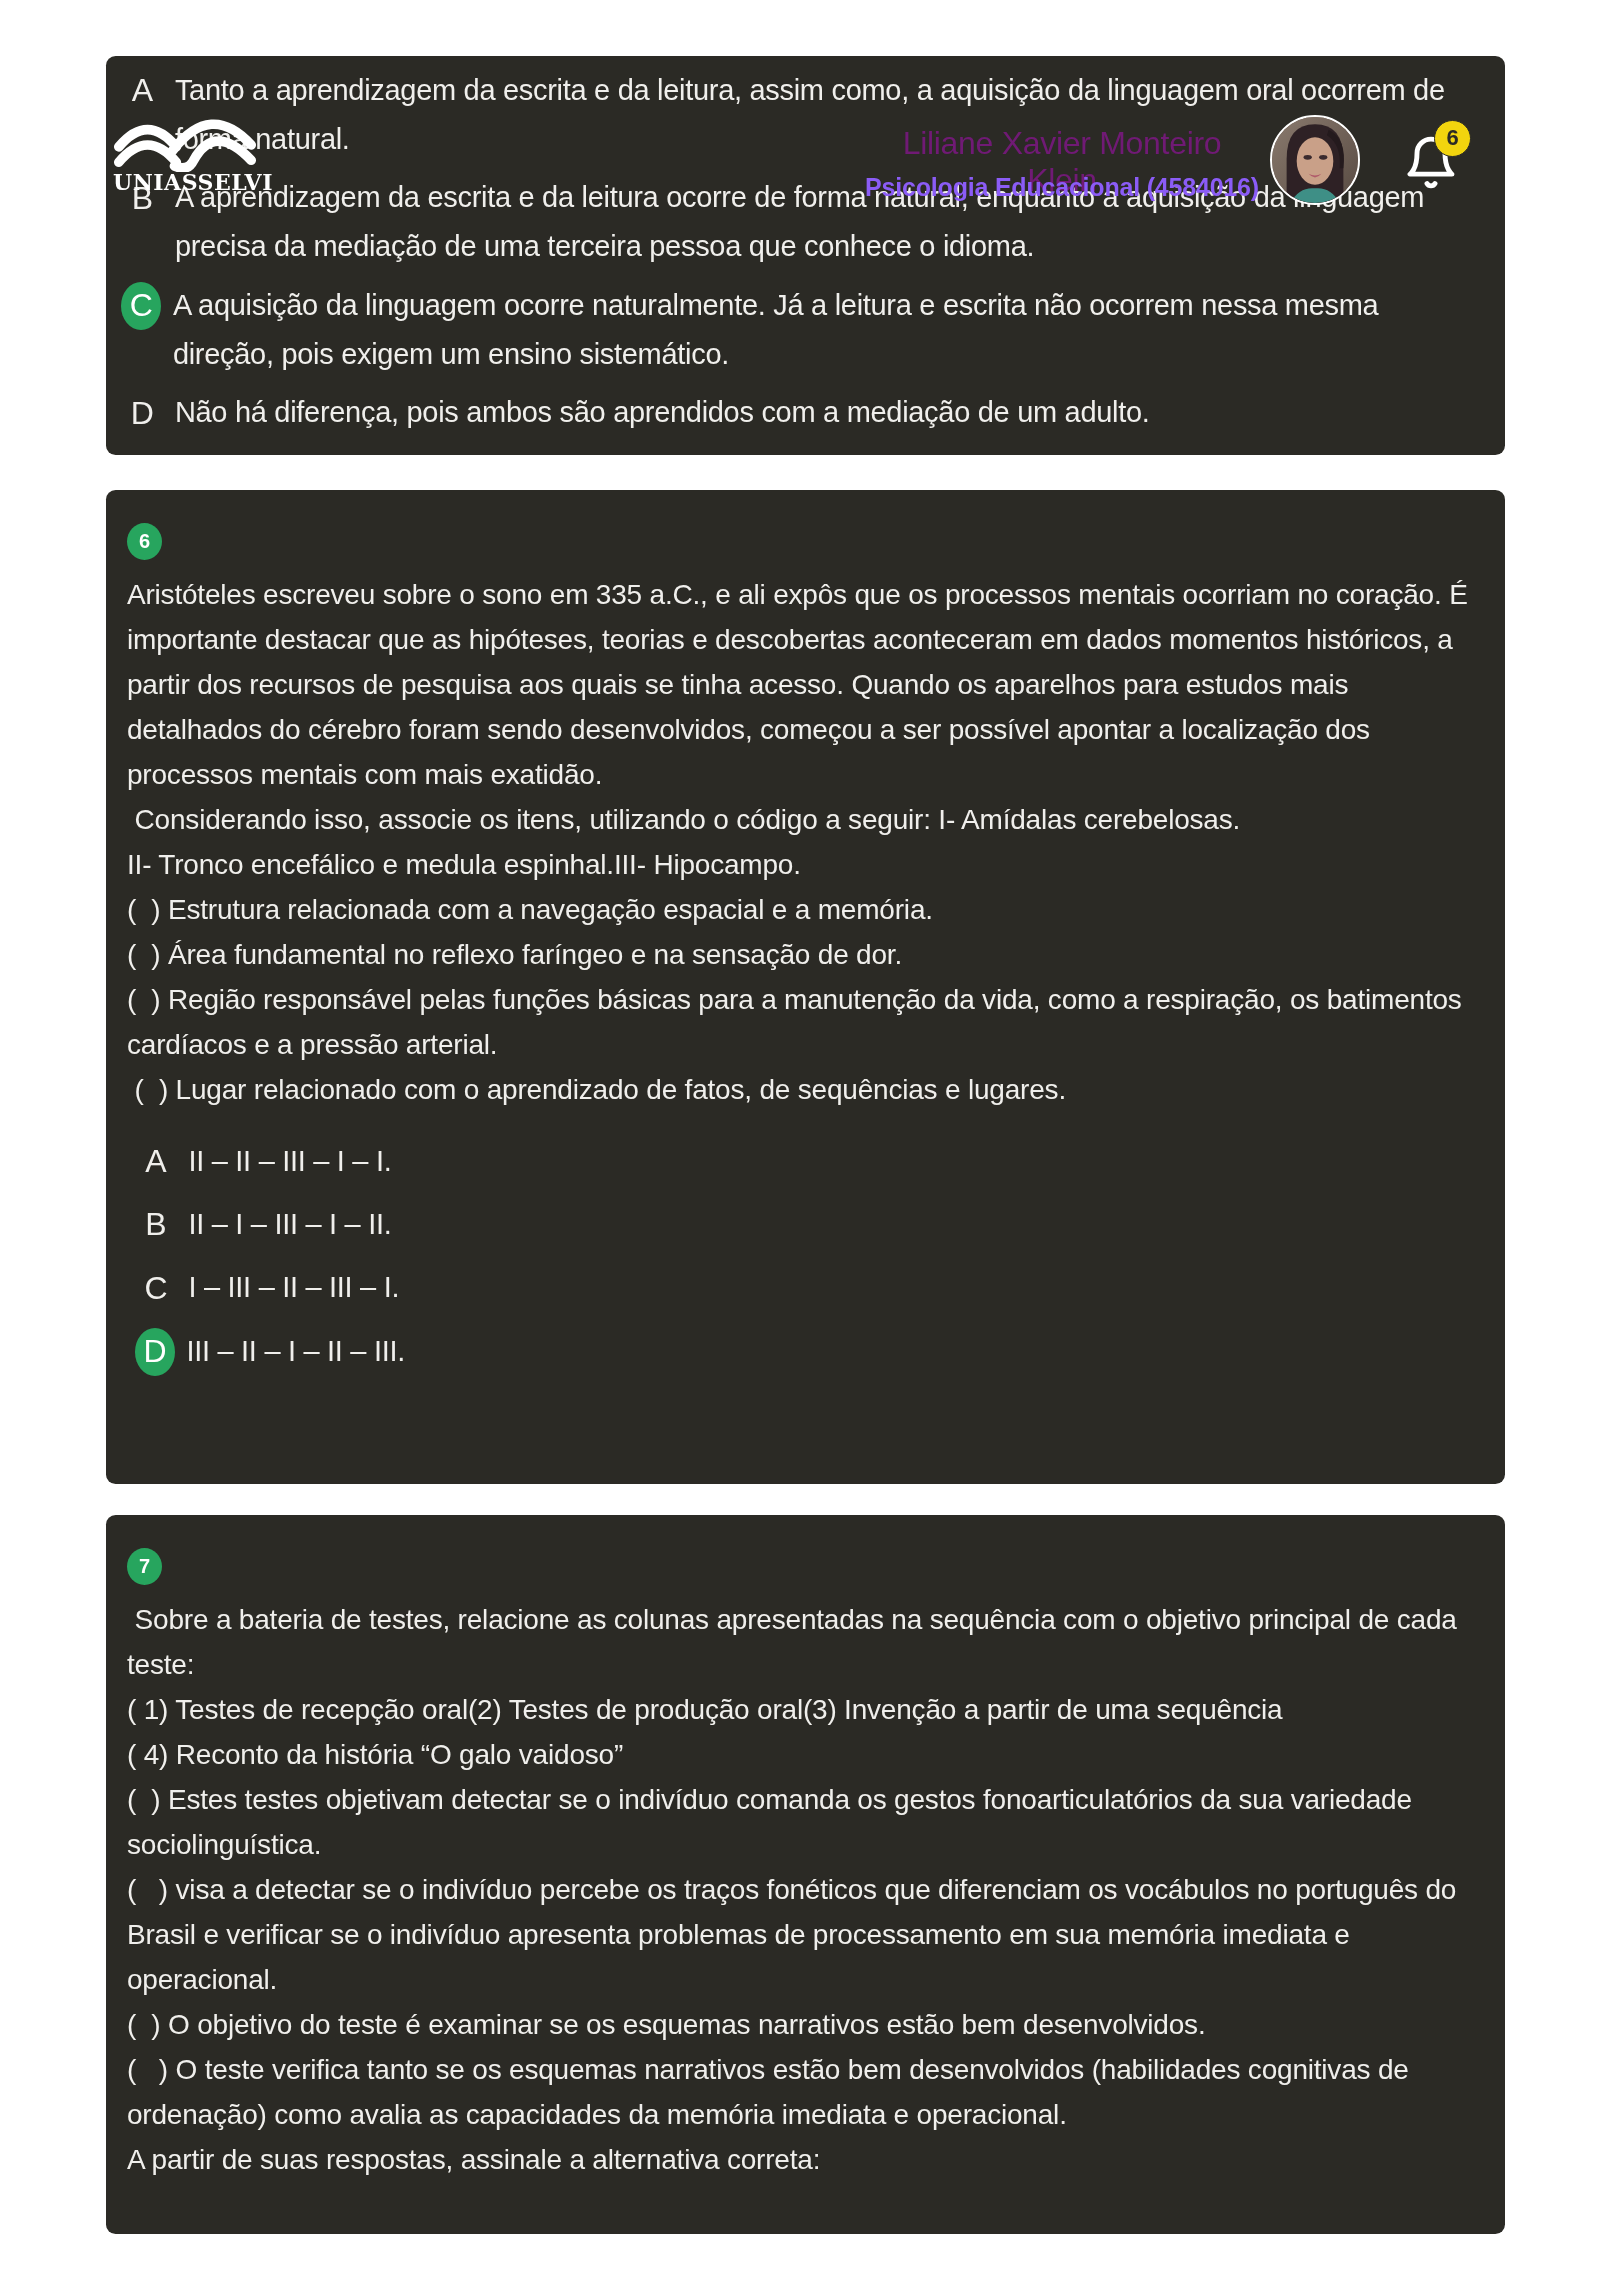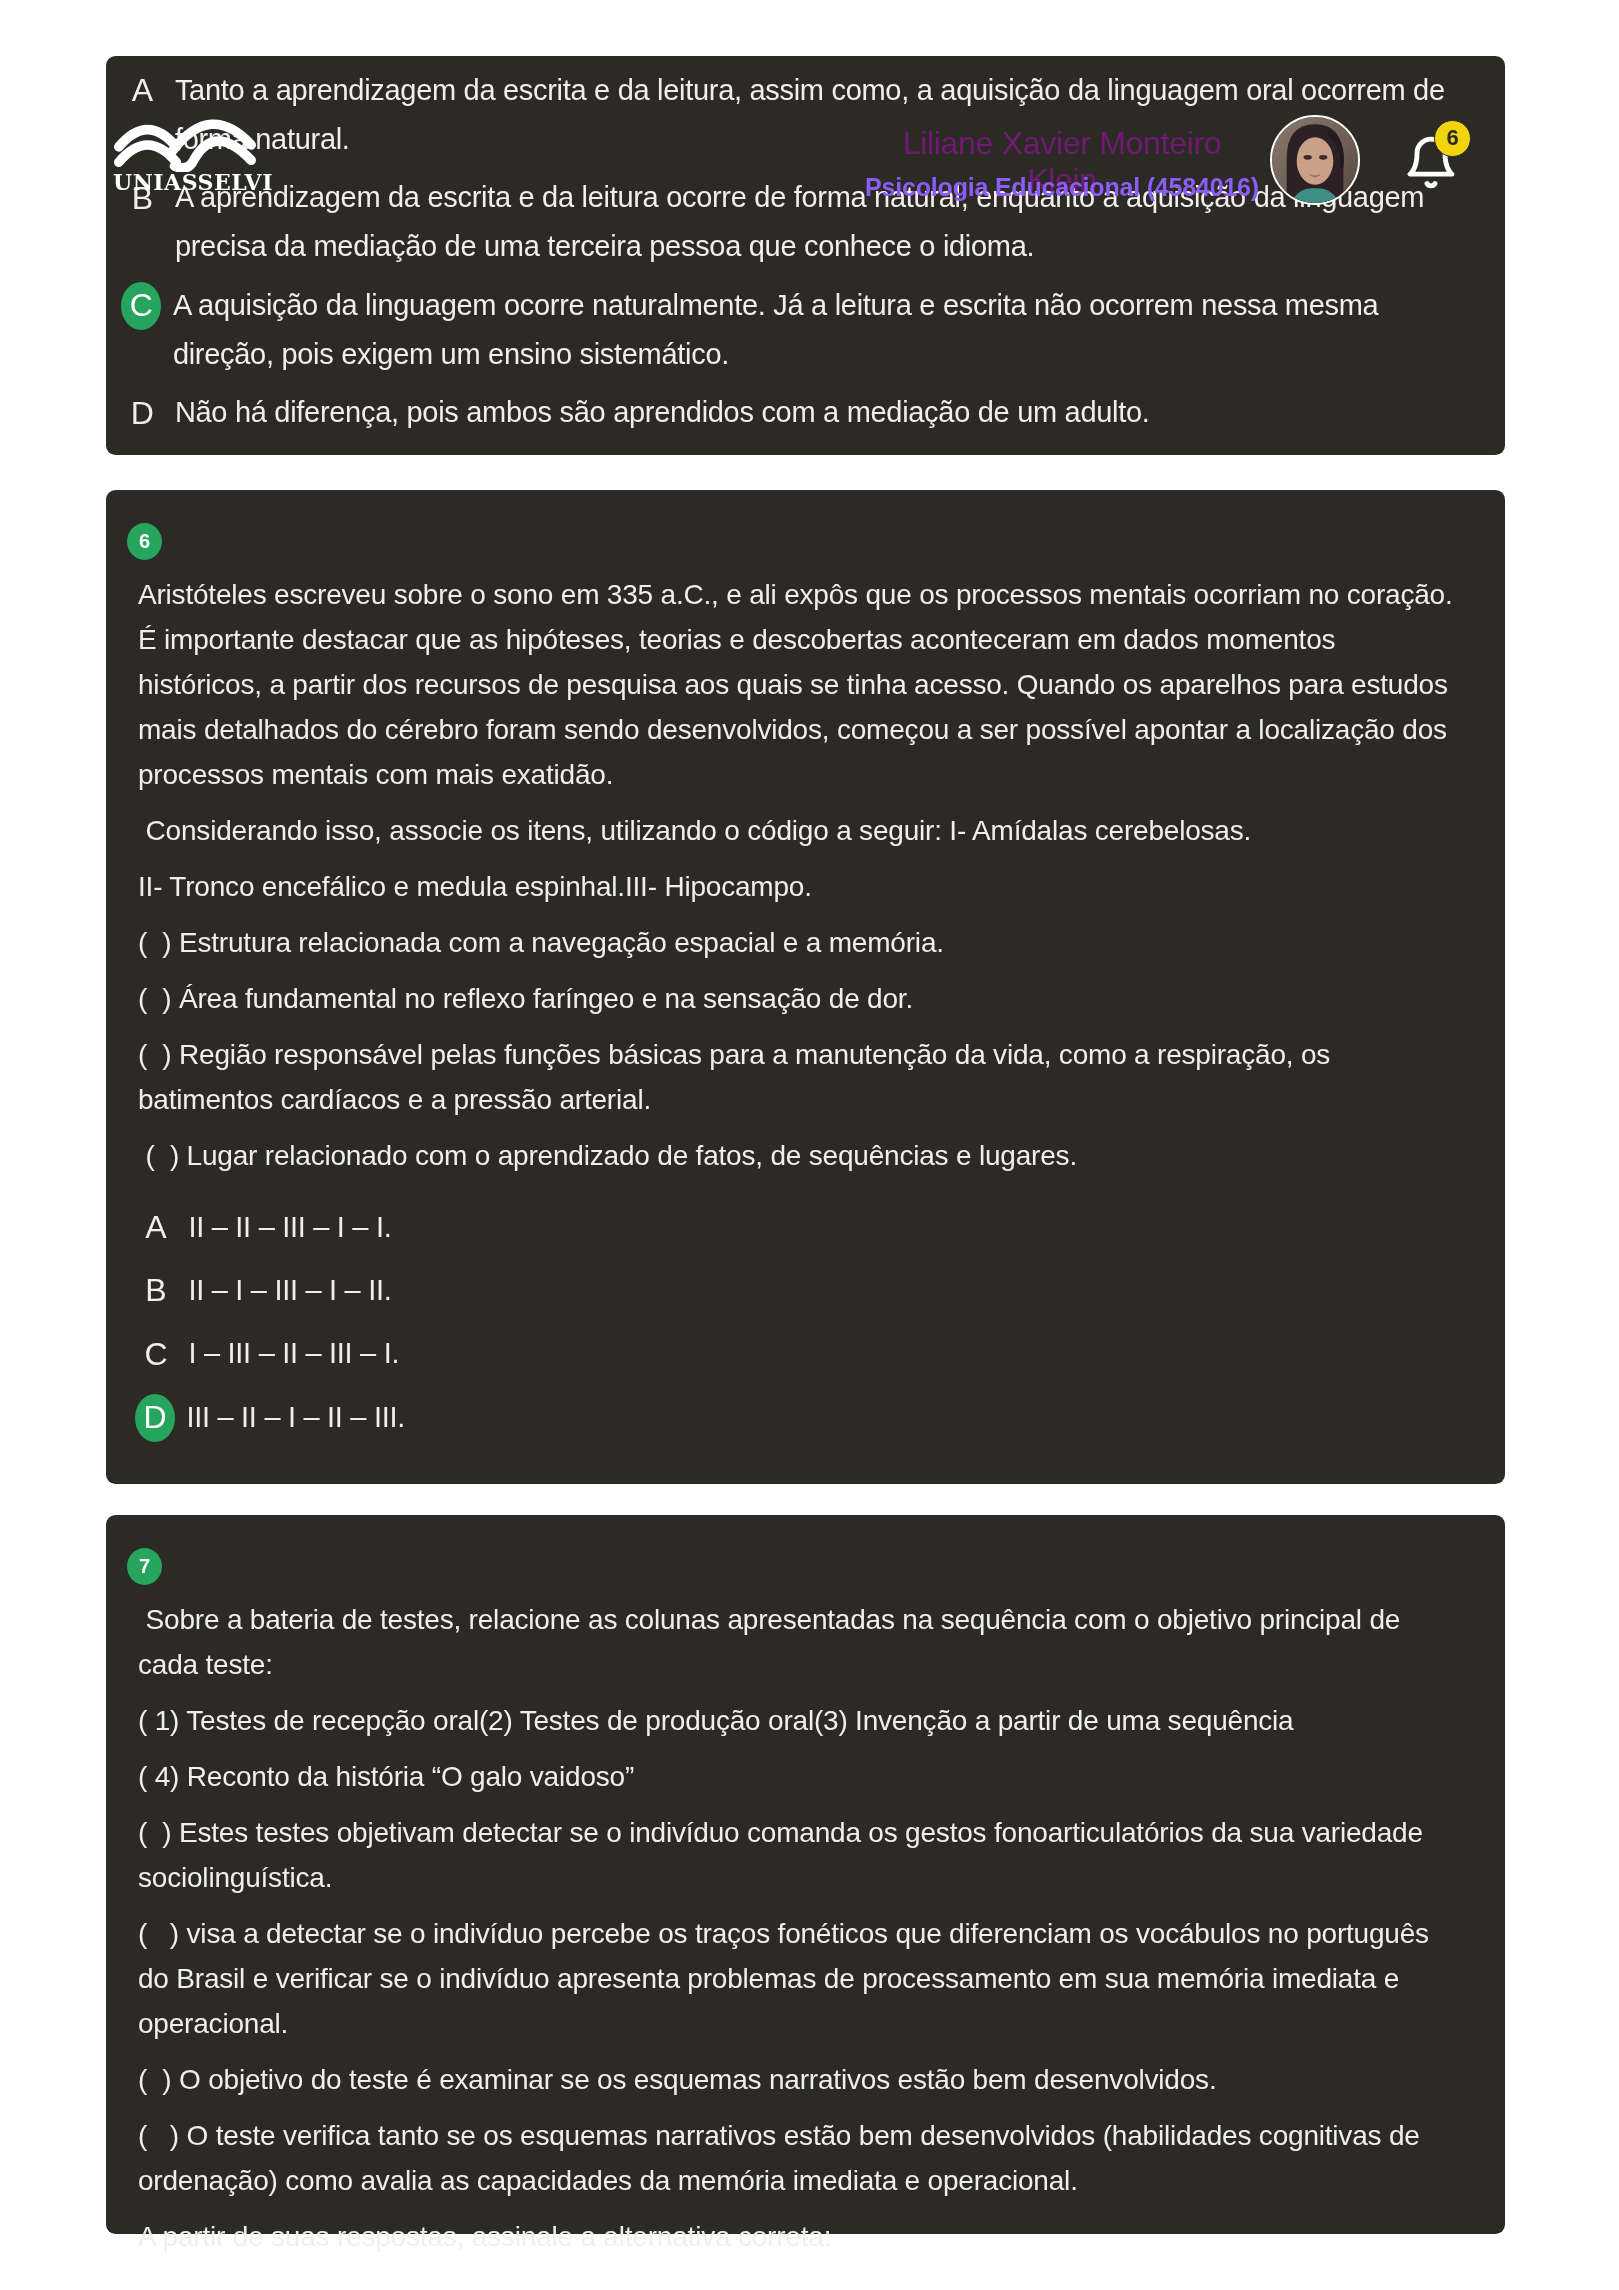--- a/index.html
+++ b/index.html
@@ -35,21 +35,21 @@
     font-size:20px;font-weight:bold;
     display:flex;align-items:center;justify-content:center;
   }
   
   .qtext{
     margin:0 29px 0 21px;
     font-size:28px;line-height:45px;
     font-weight:300;letter-spacing:-0.2px;
     max-width:1341px;
   }
-  .qline{margin:11px;white-space:pre-wrap;}
+  .qline{margin:0;white-space:pre-wrap;}
 
   
   .options{margin-top:25px;}
   .card-top .options{margin-top:0;}
   .opt-row{
     display:flex;align-items:flex-start;
     padding-left:15.4px;margin:7.7px 0 9.6px 0;
   }
   .card-q6 .opt-row{padding-left:29px;margin:0 0 14.4px 0;}
   .opt-letter{

